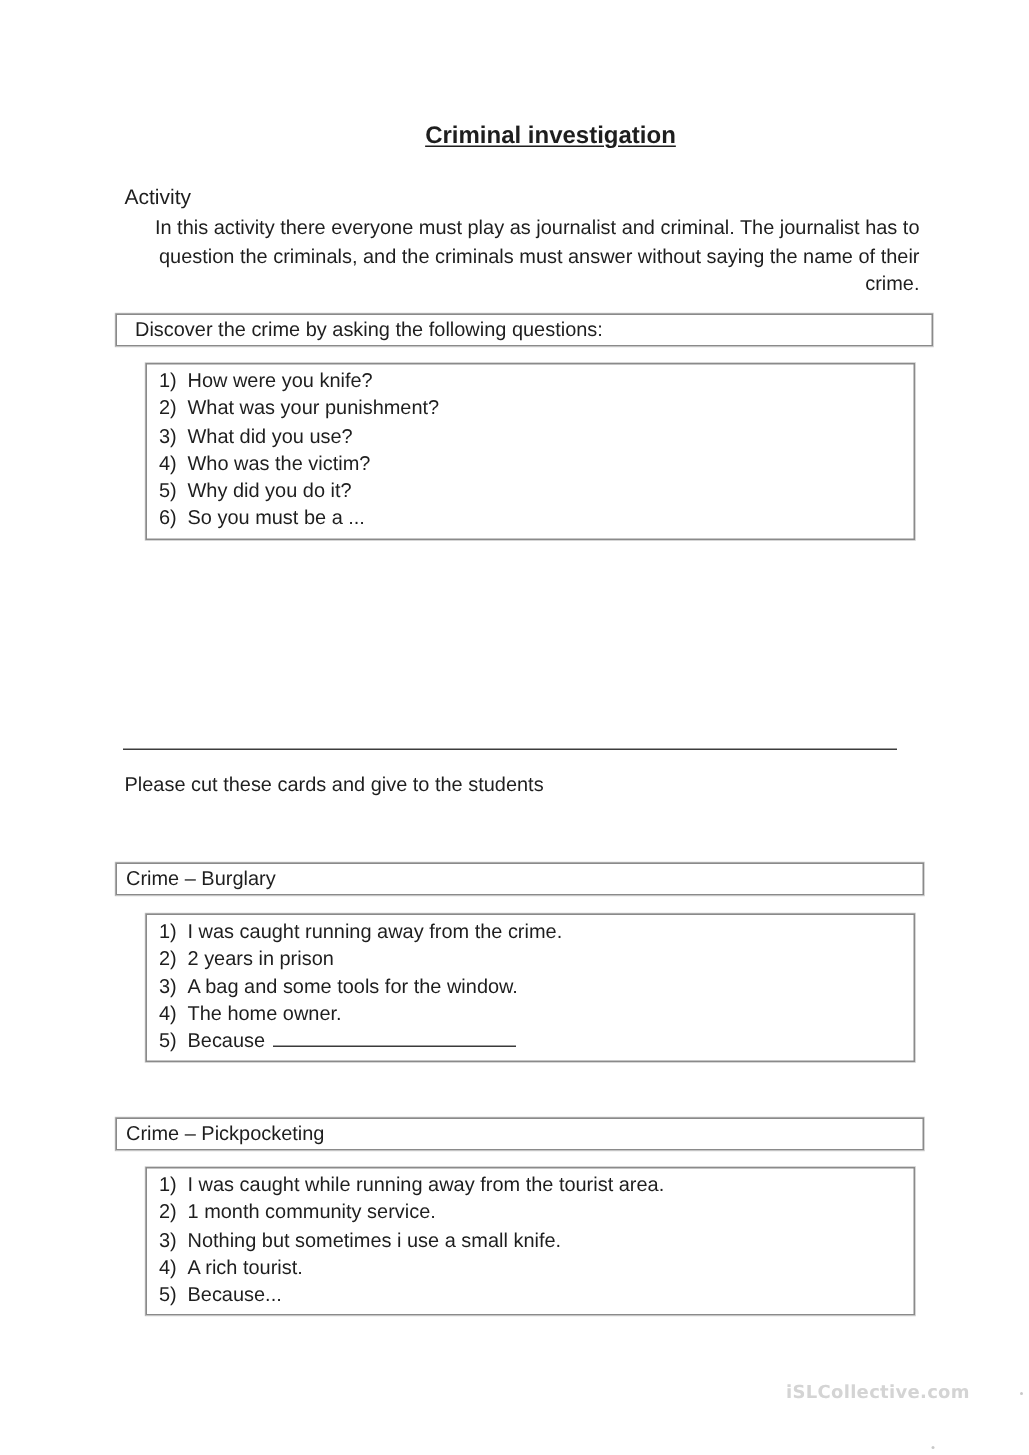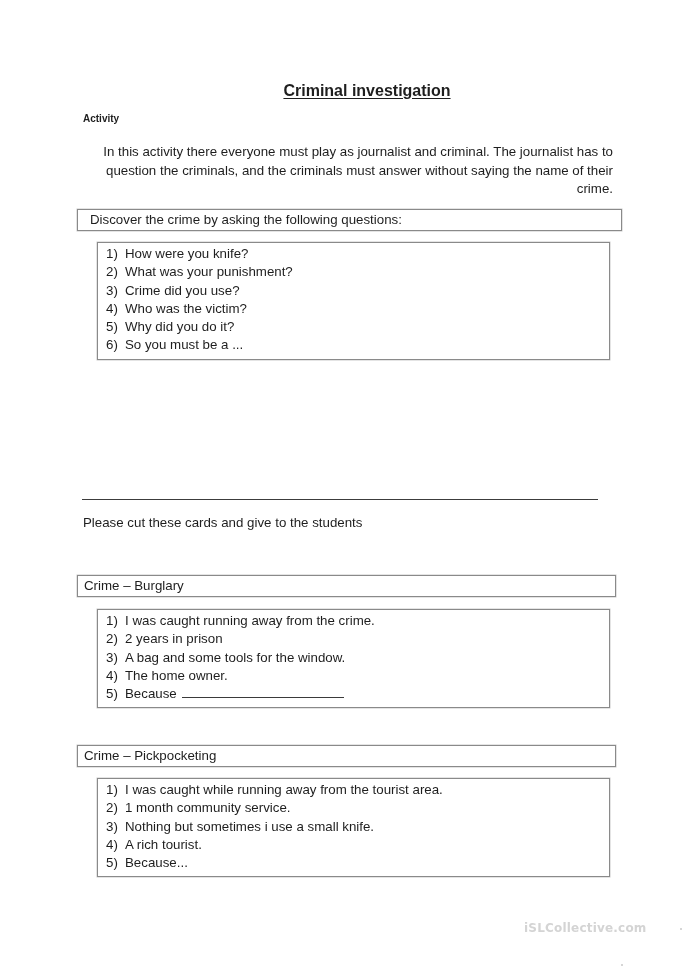--- a/index.html
+++ b/index.html
@@ -20,23 +20,23 @@
     .title {
       left: 0; width: 686px; top: 82px;
       text-align: center;
       font-weight: bold;
       font-size: 16px;
       text-decoration: underline;
       text-underline-offset: 2px;
       padding-left: 24px;
     }
     .subtitle {
-      left: 83px; top: 113px;
-      font-weight: bold;
-      font-size: 10px;
+      left: 83px; top: 123px;
+      font-weight: normal;
+      font-size: 14px;
     }
     .intro {
       left: 83px; top: 143px;
       width: 530px;
       font-size: 13.3px;
       line-height: 18.5px;
       text-align: right;
     }
     .hbox {
       left: 77px; width: 531px;
@@ -112,21 +112,21 @@
   <div class="abs subtitle">Activity</div>
   <div class="abs intro">In this activity there everyone must play as journalist and criminal. The journalist has to question the criminals, and the criminals must answer without saying the name of their crime.</div>
 
   <div class="abs hbox" style="top:209px;padding-left:12px;">
     <span>Discover the crime by asking the following questions:</span>
   </div>
   <div class="abs lbox" style="top:242px;">
     <ol>
       <li><span class="num">1)</span><span>How were you knife?</span></li>
       <li><span class="num">2)</span><span>What was your punishment?</span></li>
-      <li><span class="num">3)</span><span>Crime did you use?</span></li>
+      <li><span class="num">3)</span><span>What did you use?</span></li>
       <li><span class="num">4)</span><span>Who was the victim?</span></li>
       <li><span class="num">5)</span><span>Why did you do it?</span></li>
       <li><span class="num">6)</span><span>So you must be a ...</span></li>
     </ol>
   </div>
 
   <div class="abs divider"></div>
   <div class="abs note">Please cut these cards and give to the students</div>
 
   <div class="abs hbox" style="top:575px;">

